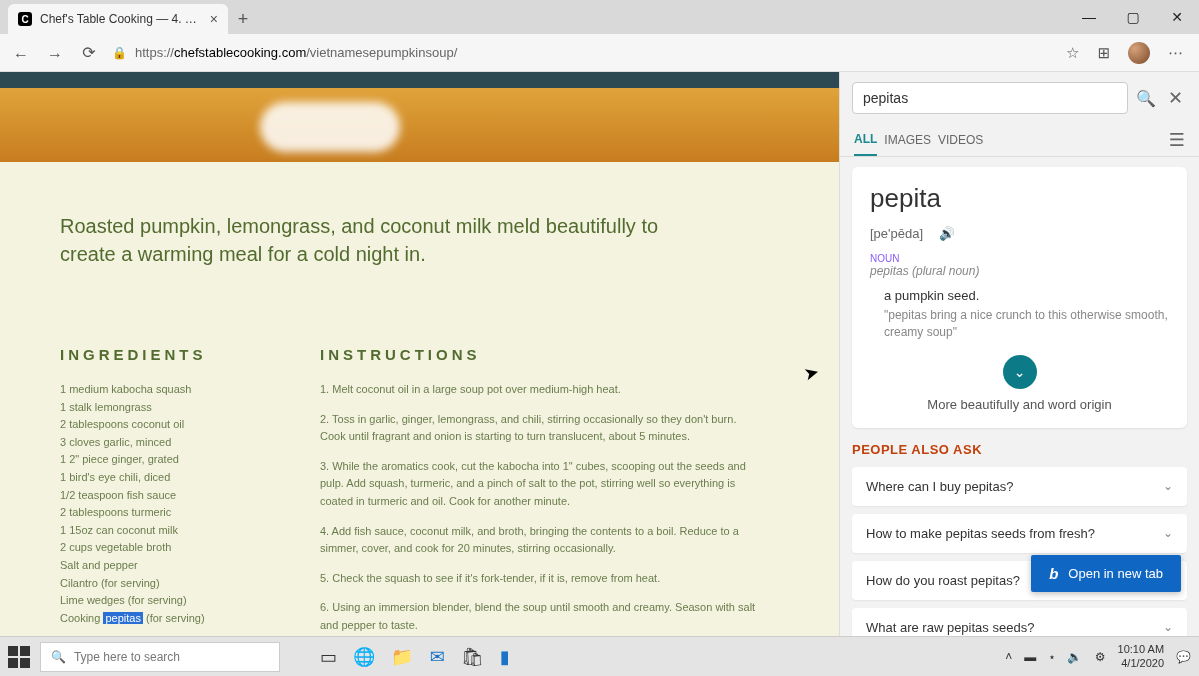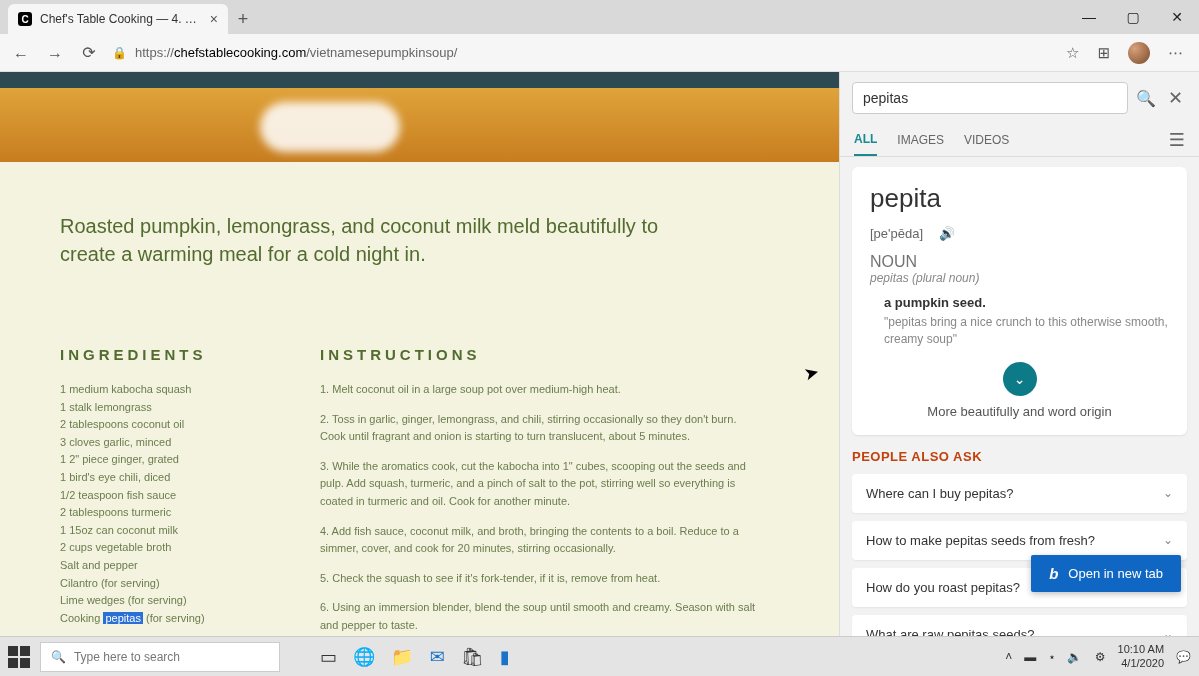--- a/index.html
+++ b/index.html
@@ -36,32 +36,32 @@
   .instructions { width: 440px; }
   .instructions div { margin-bottom: 12px; }
   .highlight { background: #2a6fd6; color: #fff; padding: 0 2px; }
   .cursor-arrow { position: absolute; top: 290px; right: 20px; font-size: 18px; color: #000; transform: rotate(-15deg); }
   
   .sidebar { width: 360px; background: #f2f2f2; border-left: 1px solid #ddd; display: flex; flex-direction: column; }
   .sb-search { display: flex; align-items: center; padding: 10px 12px; gap: 8px; }
   .sb-search input { flex: 1; height: 32px; border: 1px solid #ccc; border-radius: 4px; padding: 0 10px; font-size: 14px; color: #333; background: #fff; }
   .sb-search .mag { color: #1a73c7; font-size: 16px; cursor: pointer; }
   .sb-search .xclose { font-size: 18px; color: #666; cursor: pointer; padding: 0 4px; }
-  .sb-tabs { display: flex; align-items: center; padding: 0 14px; border-bottom: 1px solid #ddd; font-size: 12px; color: #666; gap: 20px; }
+  .sb-tabs { display: flex; align-items: center; padding: 0 14px; border-bottom: 1px solid #ddd; font-size: 12px; color: #666; gap: 7px; }
   .sb-tabs .t { padding: 8px 0; cursor: pointer; }
   .sb-tabs .t.active { color: #1a8a8f; border-bottom: 2px solid #1a8a8f; font-weight: 600; }
   .sb-tabs .menu { margin-left: auto; font-size: 18px; cursor: pointer; }
   .sb-body { flex: 1; overflow: hidden; padding: 10px 12px; position: relative; }
   .card { background: #fff; border-radius: 6px; padding: 16px 18px; margin-bottom: 14px; box-shadow: 0 1px 2px rgba(0,0,0,.08); }
   .def-word { font-size: 26px; color: #333; }
   .pron { font-size: 13px; color: #666; margin-top: 12px; display: flex; align-items: center; gap: 16px; }
   .pron .spk { color: #1a73c7; cursor: pointer; }
-  .pos { font-size: 16px; color: #737373; margin-top: 12px; font-weight: 500; }
+  .pos { font-size: 10px; color: #8b5cf6; margin-top: 12px; font-weight: 500; }
   .plural { font-size: 12px; font-style: italic; color: #888; }
-  .def-text { font-size: 13px; color: #333; margin-top: 10px; margin-left: 14px; font-weight: bold; }
+  .def-text { font-size: 13px; color: #333; margin-top: 10px; margin-left: 14px; }
   .def-ex { font-size: 12px; color: #888; margin-left: 14px; margin-top: 4px; line-height: 1.4; }
   .expand { width: 34px; height: 34px; border-radius: 50%; background: #0d7a87; color: #fff; display: flex; align-items: center; justify-content: center; margin: 14px auto 8px; cursor: pointer; font-size: 14px; }
   .more-link { text-align: center; font-size: 13px; color: #555; cursor: pointer; }
   .paa-title { font-size: 13px; font-weight: 700; color: #c2410c; letter-spacing: 0.5px; margin: 4px 0 10px 0; }
   .paa-item { background: #fff; border-radius: 4px; padding: 12px 14px; margin-bottom: 8px; font-size: 13px; color: #333; display: flex; align-items: center; cursor: pointer; box-shadow: 0 1px 2px rgba(0,0,0,.06); }
   .paa-item .chev { margin-left: auto; color: #888; font-size: 12px; }
   .open-new { position: absolute; right: 18px; bottom: 44px; background: #1066c3; color: #fff; font-size: 13px; padding: 10px 18px; border-radius: 2px; display: flex; align-items: center; gap: 10px; cursor: pointer; box-shadow: 0 2px 6px rgba(0,0,0,.25); }
   .open-new .bing { font-weight: bold; font-style: italic; font-size: 15px; }
   
   .taskbar { position: absolute; bottom: 0; left: 0; right: 0; height: 40px; background: #e4e4e4; display: flex; align-items: center; padding: 0 8px; font-size: 12px; color: #333; border-top: 1px solid #ccc; }

